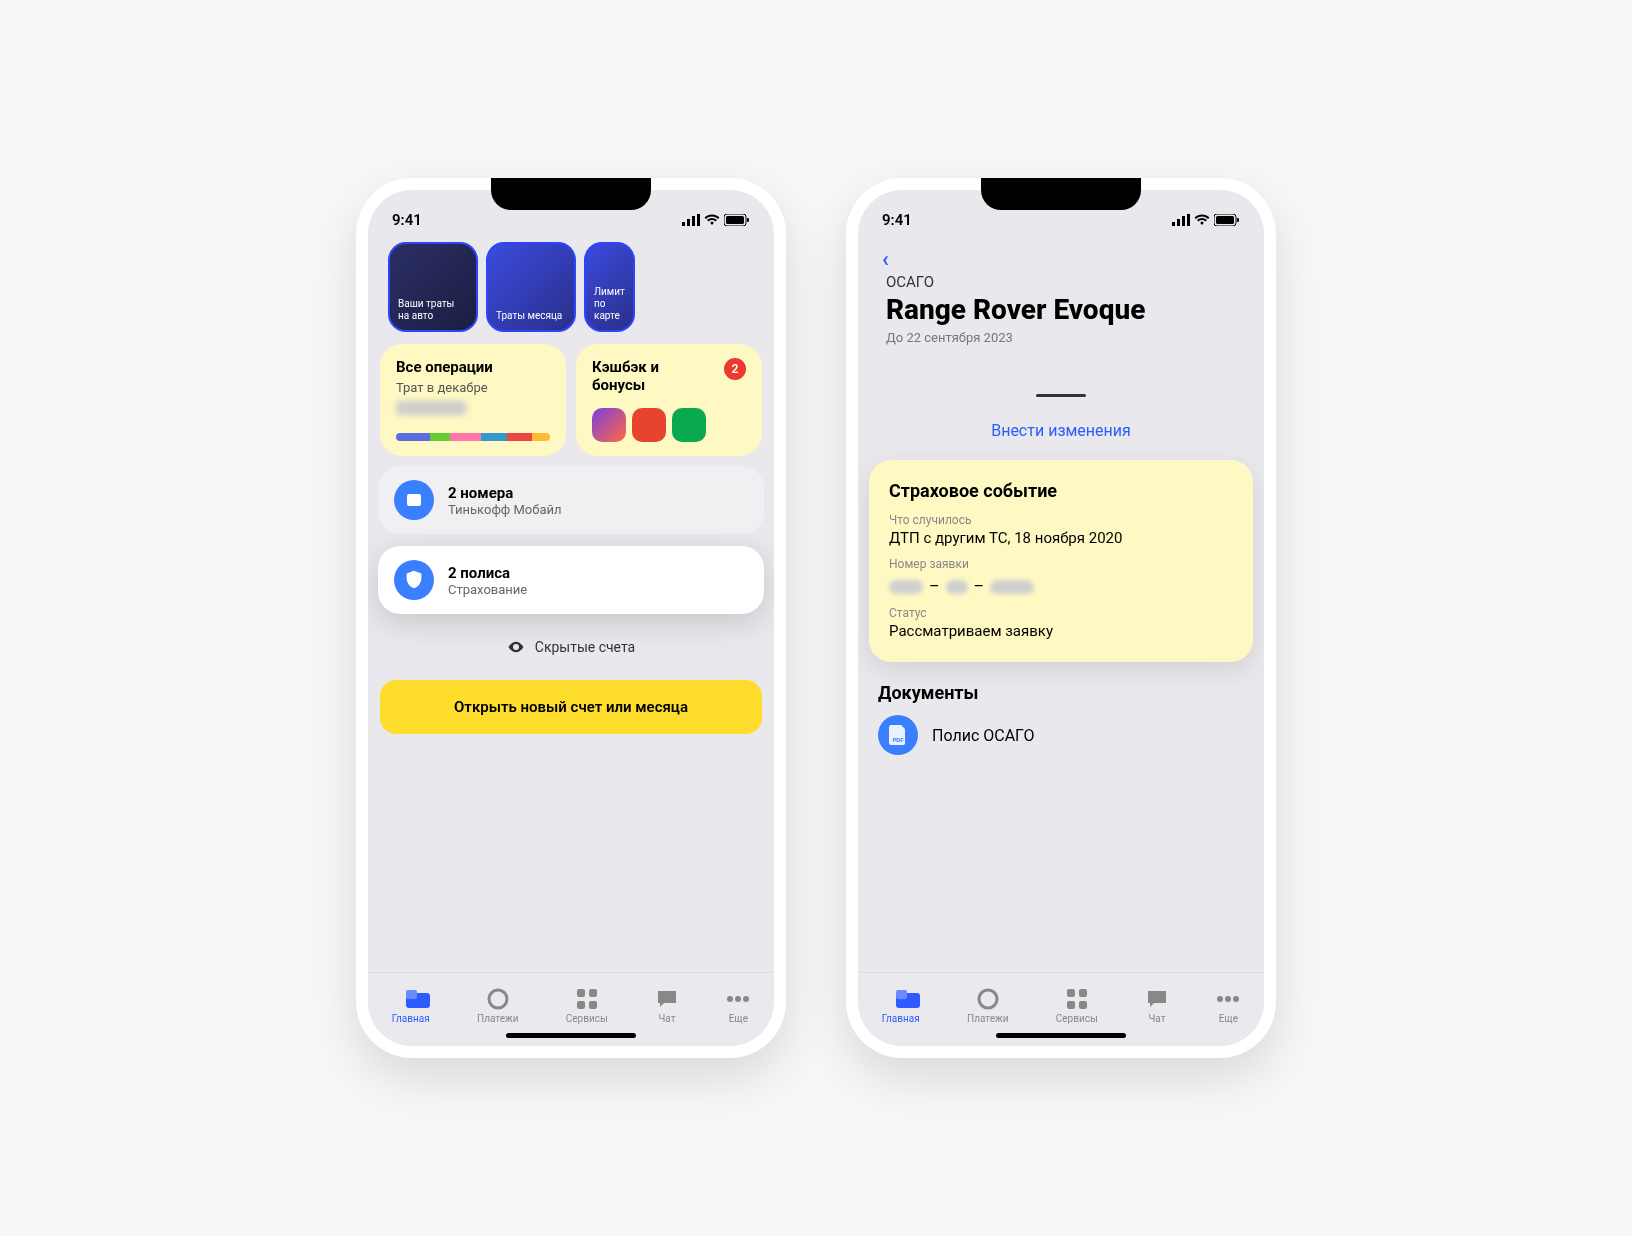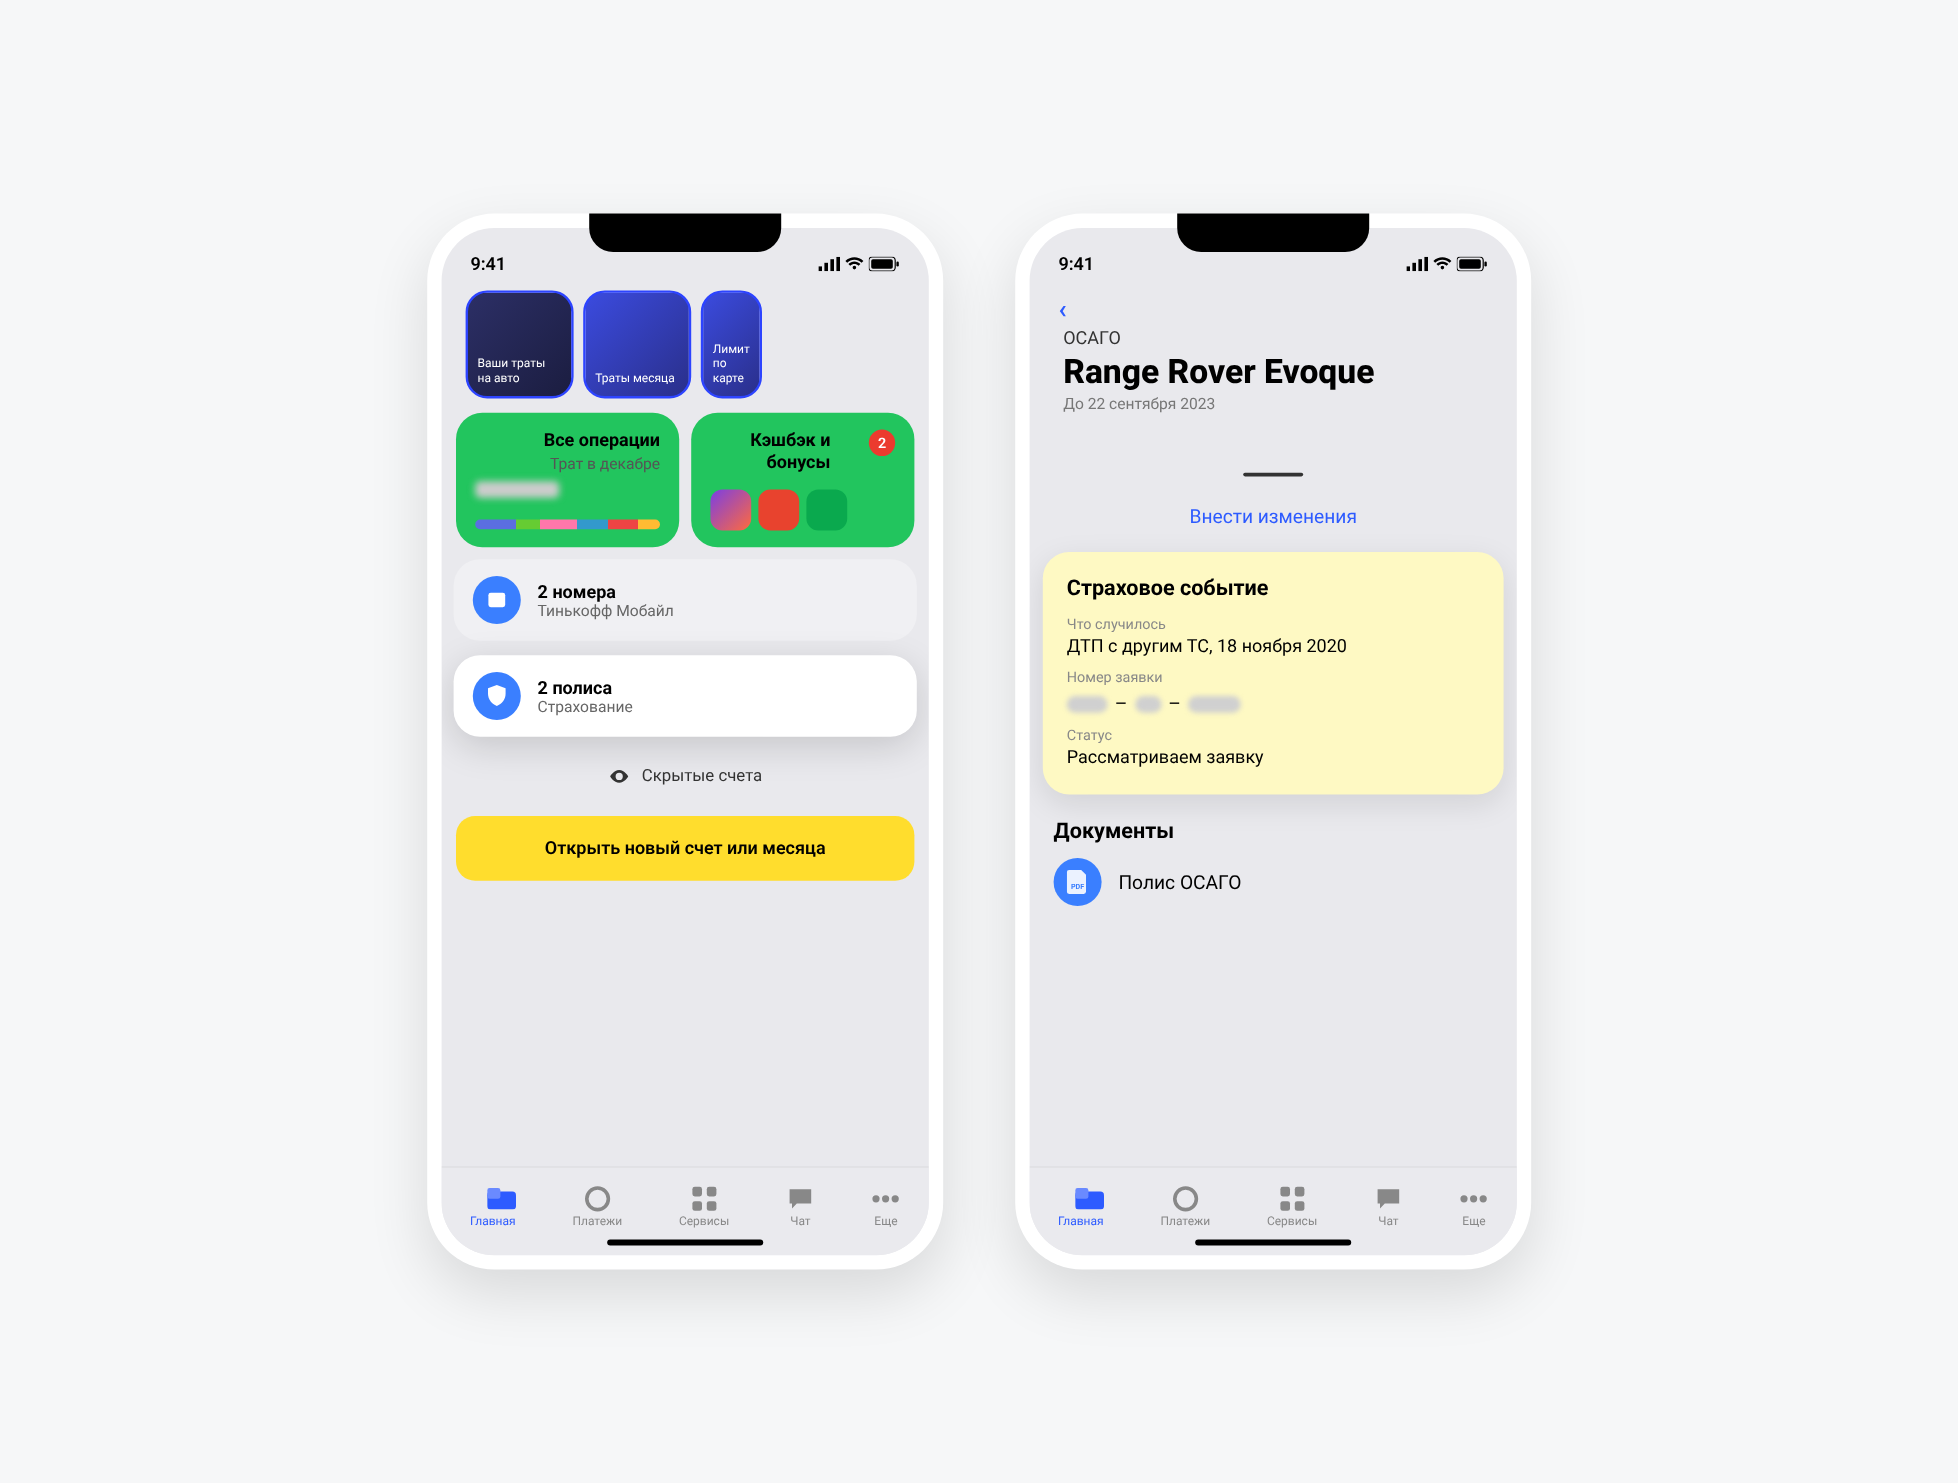--- a/index.html
+++ b/index.html
@@ -86,21 +86,21 @@
     flex:0 0 90px; height:90px; border-radius:18px;
     background:#3b3e66; color:#fff; display:flex; flex-direction:column;
     justify-content:flex-end; padding:8px; font-size:10px; line-height:1.2;
     position:relative; border:2px solid #2d44ff;
   }
   .story.dark { background:#1a1a1a; border-color:#222; }
   .story.partial { flex:0 0 50px; }
 
   .cards-row { display:flex; gap:10px; padding:0 2px 10px; }
   .card {
-    background:#22c55e; border-radius:22px; padding:14px 16px; flex:1;text-align:right;
+    background:#fef9c3; border-radius:22px; padding:14px 16px; flex:1;
   }
   .card-title { font-weight:700; font-size:15px; }
   .card-sub { font-size:13px; color:#555; margin-top:4px; }
   .amount-blur {
     width:70px; height:14px; background:#ccc; border-radius:4px;
     filter:blur(3px); margin-top:6px;
   }
   .spend-bar {
     height:8px; border-radius:4px; margin-top:18px;
     background:linear-gradient(90deg,#5b6ee1 22%,#6c3 22%,#6c3 35%,#f7a 35%,#f7a 55%,#39c 55%,#39c 72%,#e44 72%,#e44 88%,#fb3 88%);

